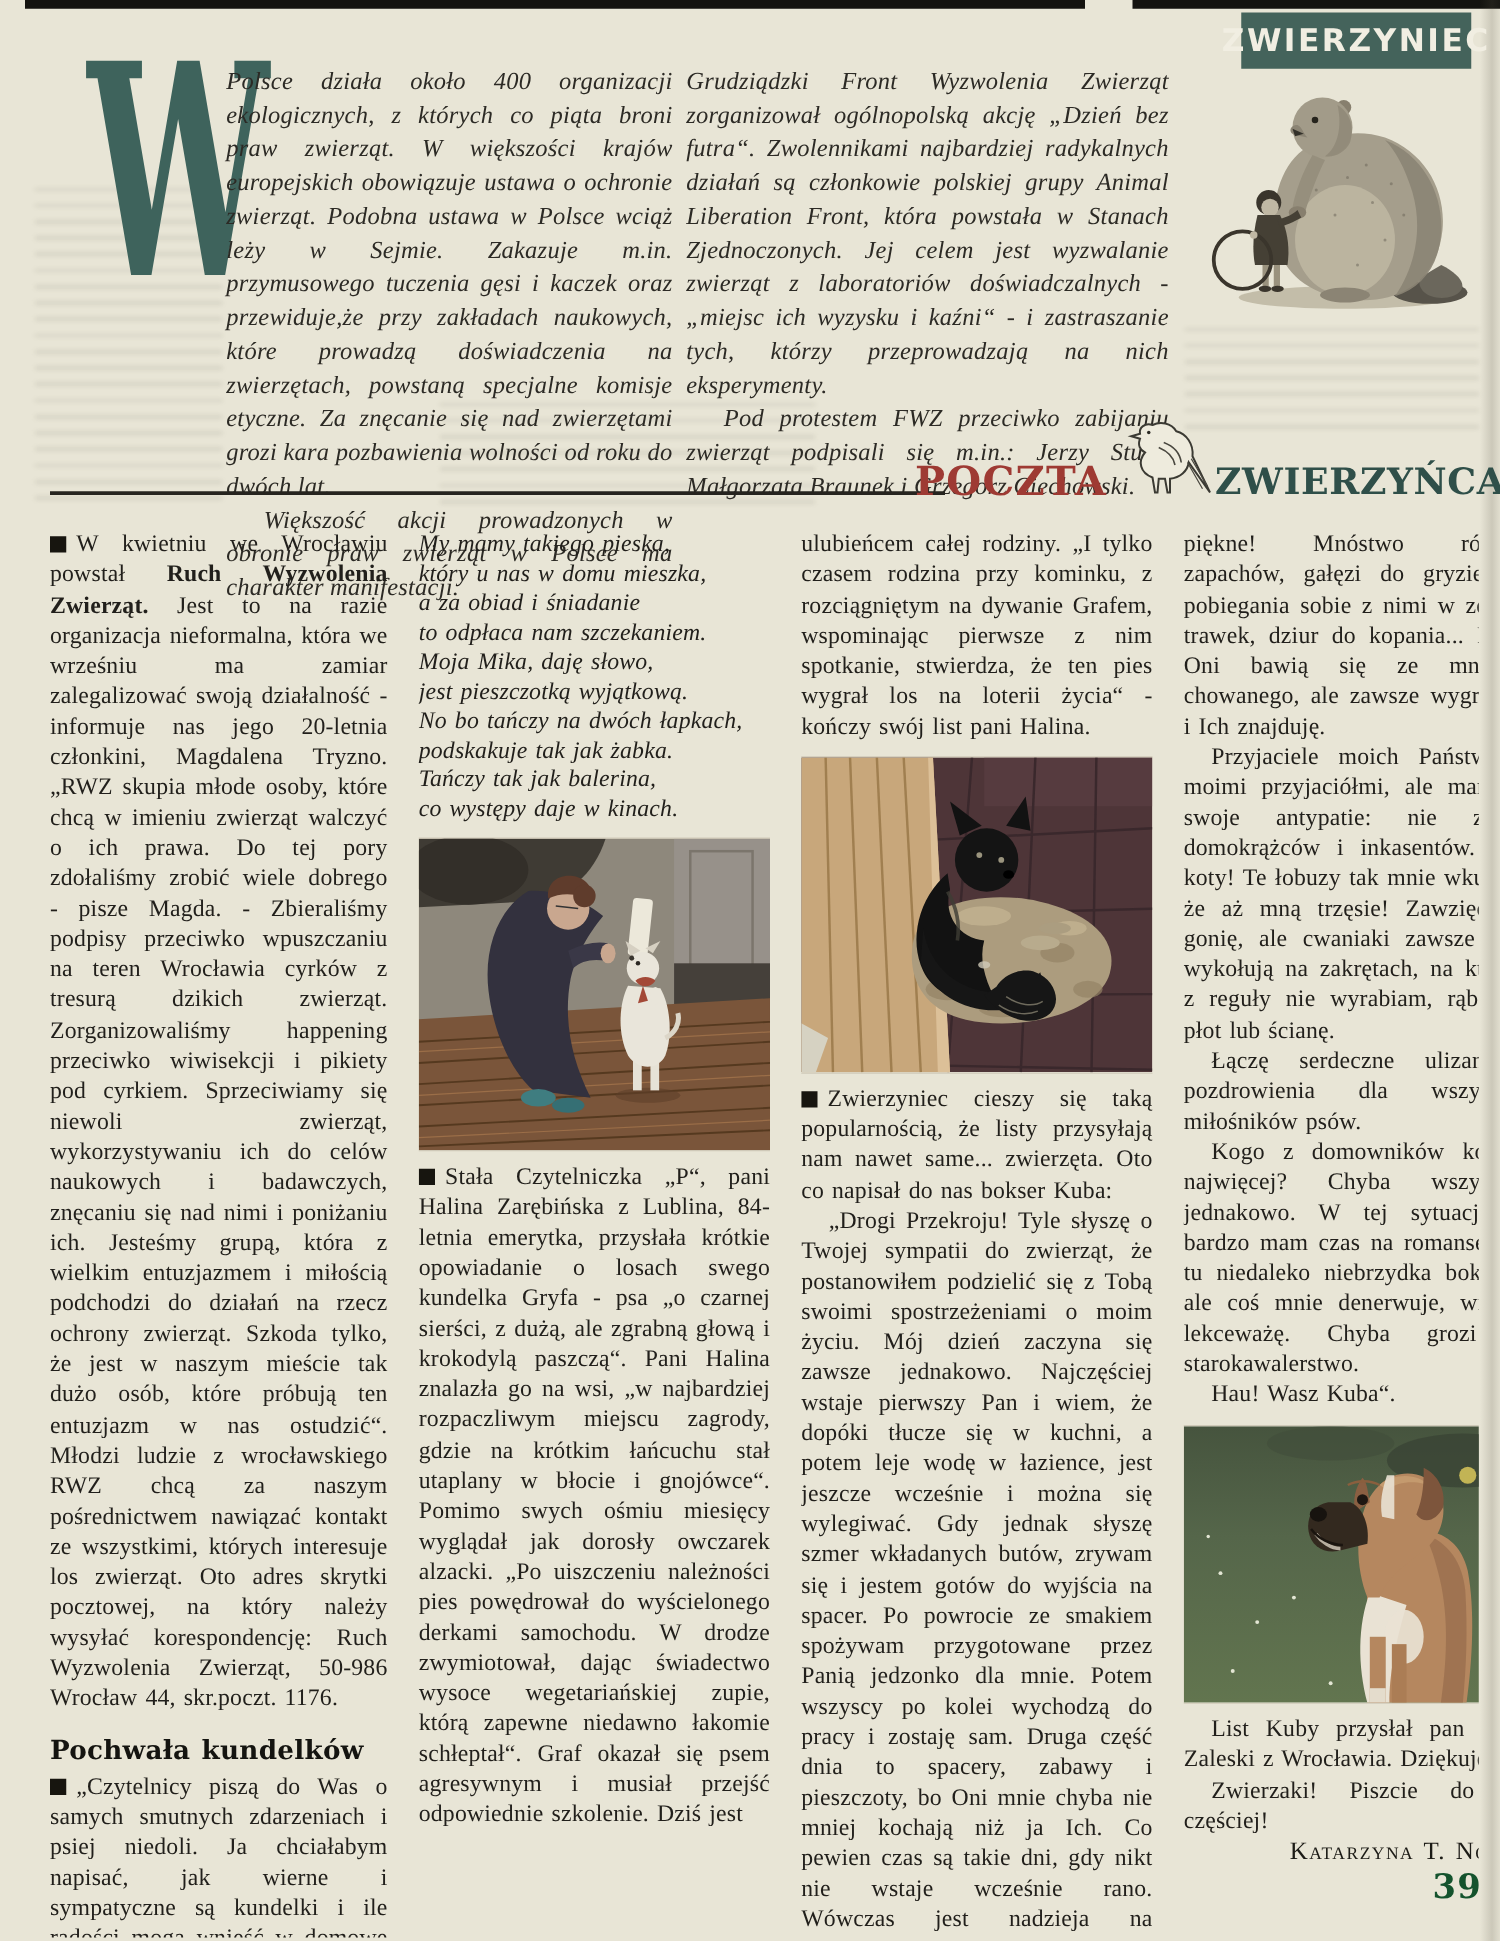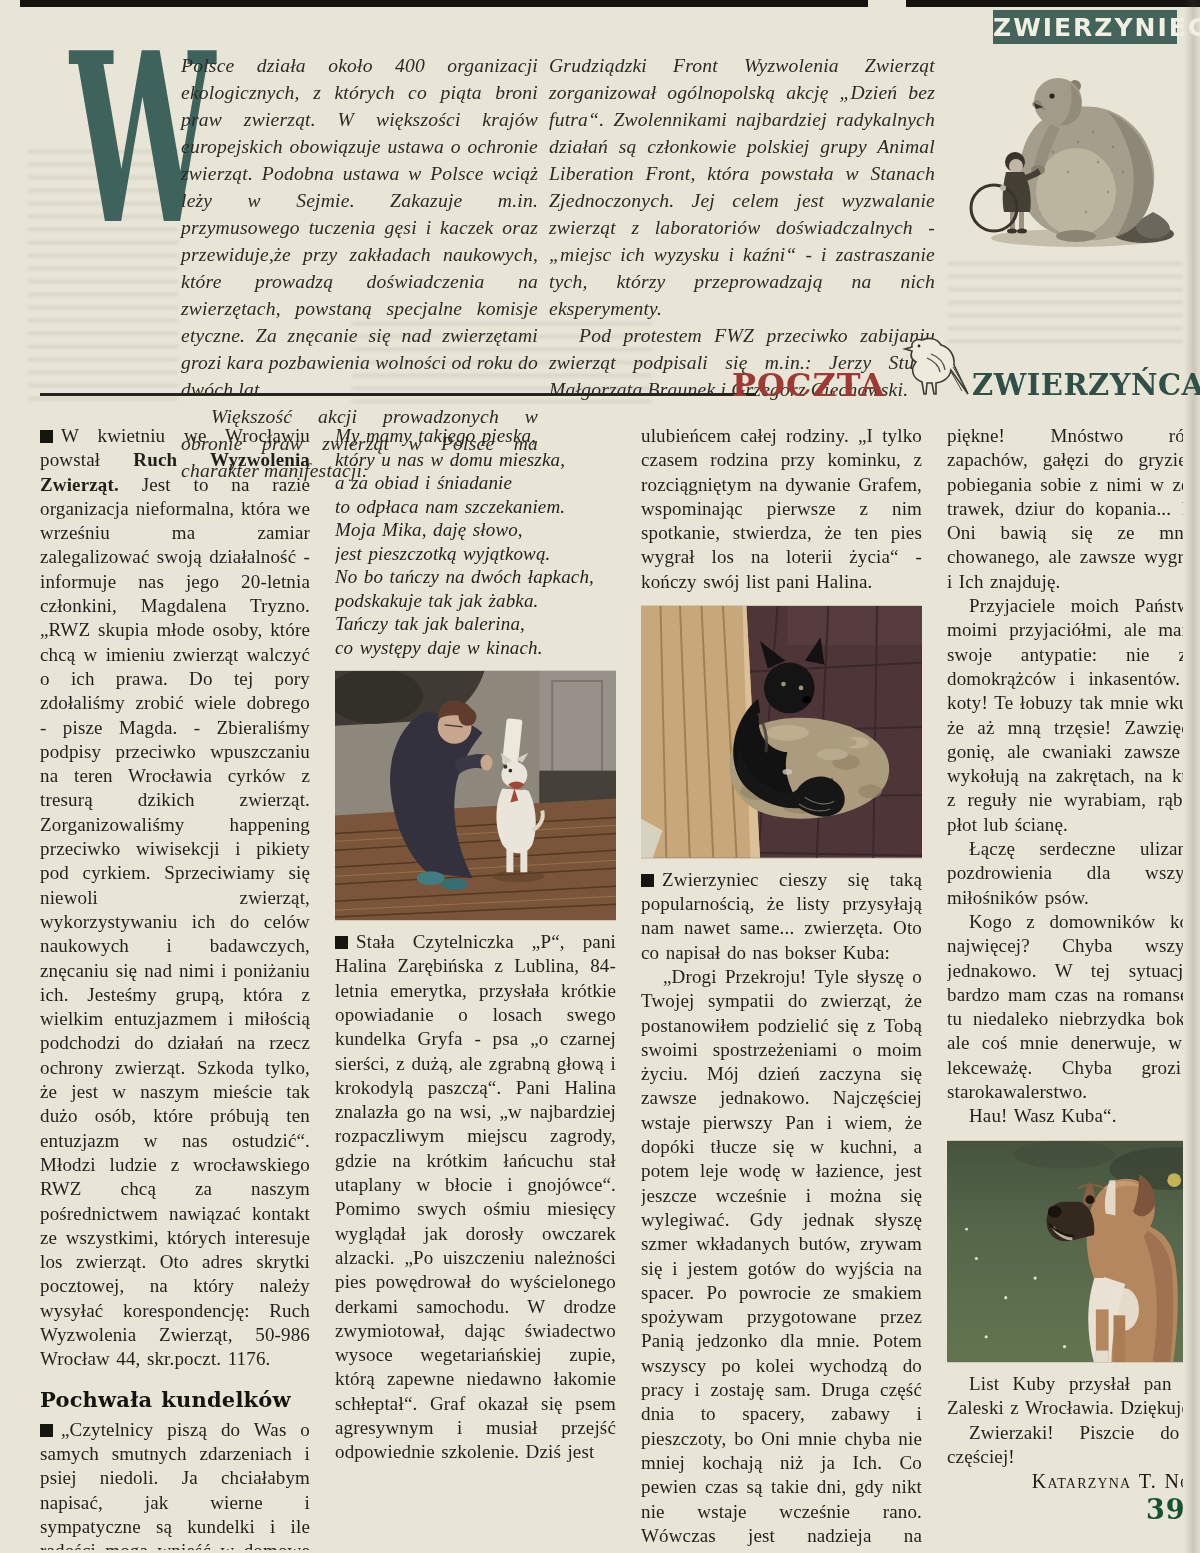--- a/index.html
+++ b/index.html
@@ -22,23 +22,23 @@
 
   
   .intro-col{position:absolute;top:52px;font-style:italic;font-size:19.6px;line-height:27px;
         text-align:justify;color:#2c2a25;letter-spacing:.2px;}
   .intro-col p{margin:0;font-family:Liberation Serif, serif;}
   .col-a{left:181px;width:357px;}
   .col-b{left:549px;width:386px;}
   .ind{text-indent:30px;}
 
   
-  .banner{position:absolute;left:993px;top:10px;width:184px;height:34px;background:#44635b;
+  .banner{position:absolute;left:993px;top:10px;width:184px;height:45px;background:#44635b;
         color:#f1eee2;font-family:"DejaVu Sans",sans-serif;font-weight:bold;font-size:25px;
-        letter-spacing:2px;display:flex;align-items:center;}
+        letter-spacing:2px;display:flex;align-items:center;justify-content:center;}
   .marmot{position:absolute;left:958px;top:62px;}
 
   
   .rule{position:absolute;left:40px;top:393px;width:716px;height:3px;background:#26241f;}
   .poczta-w1{position:absolute;left:732px;top:366px;font-family:"DejaVu Serif",serif;font-weight:bold;
         font-size:32px;letter-spacing:1px;color:#9e3a33;}
   .poczta-w2{position:absolute;left:972px;top:368px;font-family:"DejaVu Serif",serif;font-weight:bold;
         font-size:29px;letter-spacing:.5px;color:#2f4f49;}
   .dove{position:absolute;left:898px;top:334px;}
 

